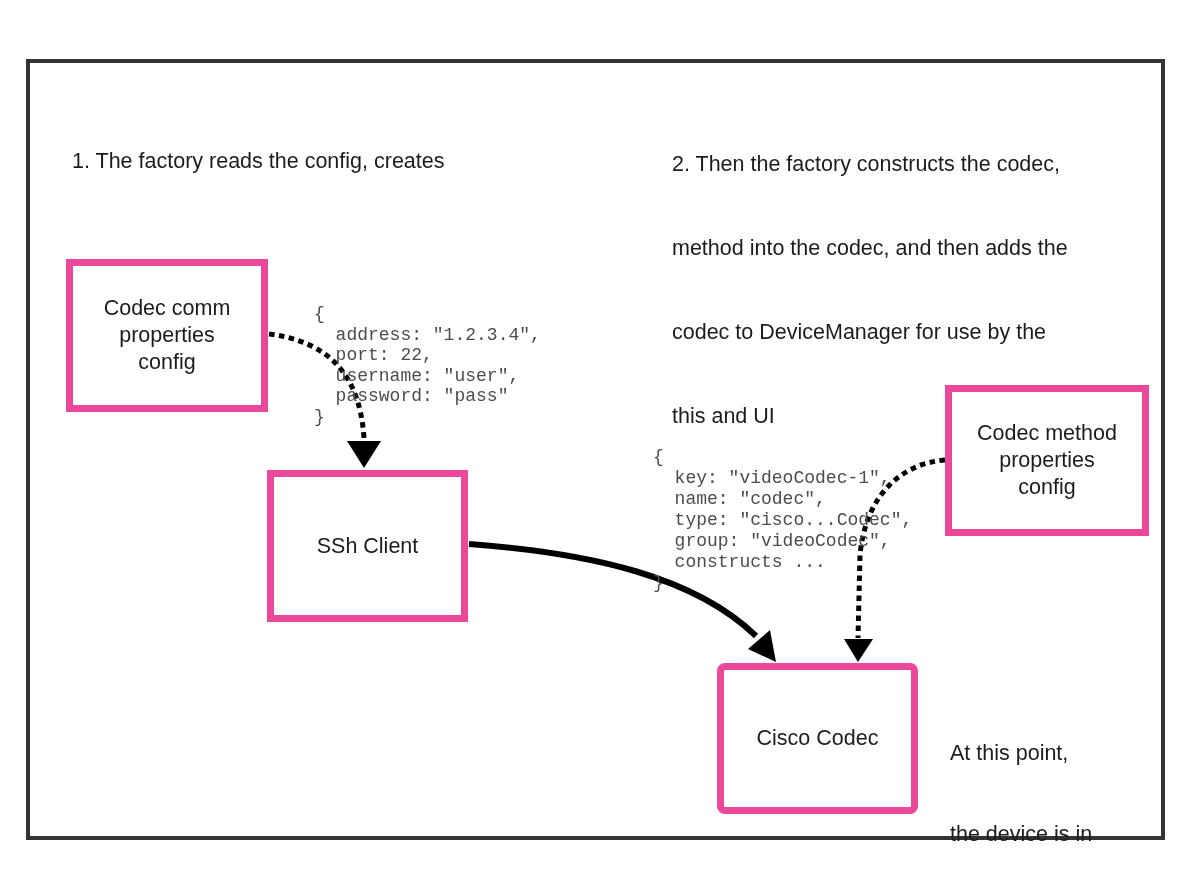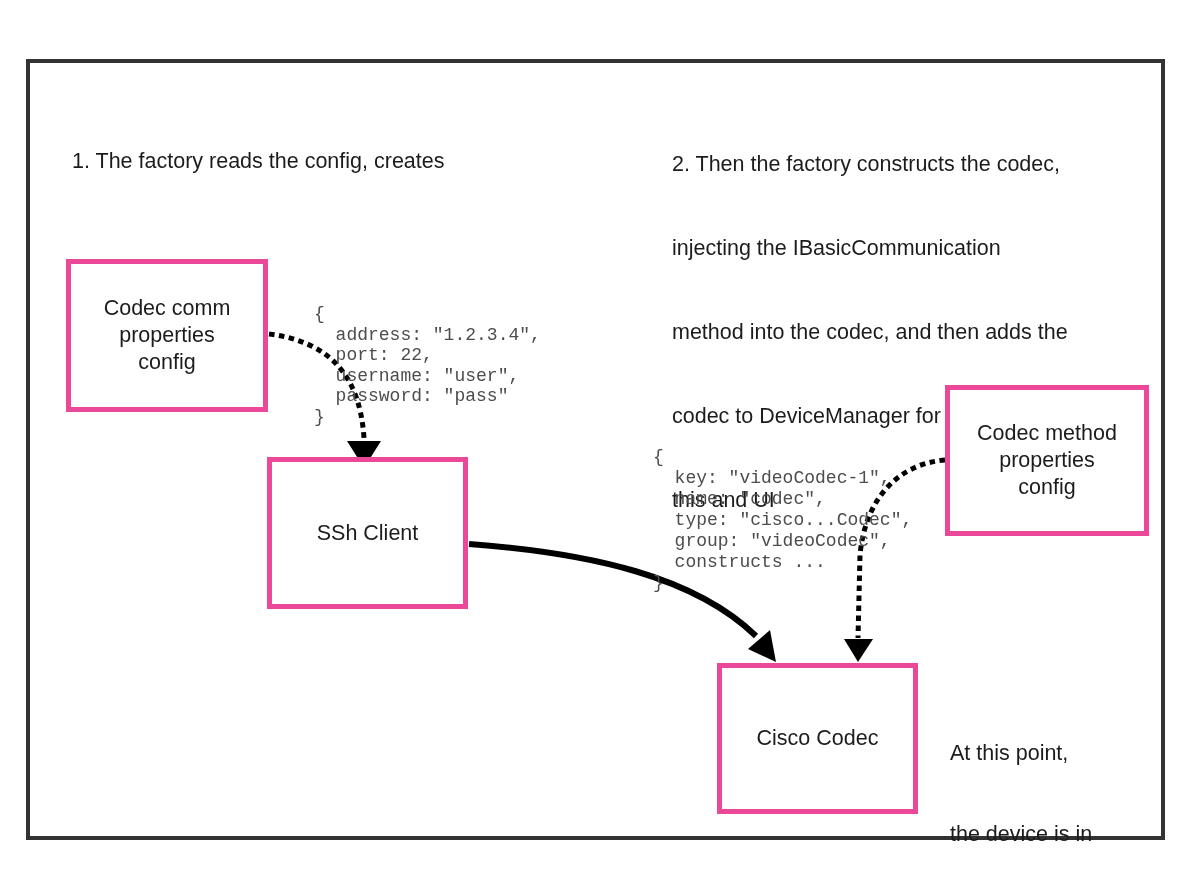--- a/index.html
+++ b/index.html
@@ -28,21 +28,21 @@
   }
   .annotation {
     position: absolute;
     font-size: 21.5px;
     line-height: 28px;
     color: #1c1c1c;
     white-space: pre;
   }
   .node {
     position: absolute;
-    border: 5px solid #ec4899;
+    border: 7px solid #ec4899;
     background: #ffffff;
     display: flex;
     flex-direction: column;
     align-items: center;
     justify-content: center;
     text-align: center;
     font-size: 21.5px;
     line-height: 27px;
     color: #1c1c1c;
     box-sizing: border-box;
@@ -90,62 +90,61 @@
       <polygon points="837,639 866,639 851,662" fill="#000000"></polygon>
     </g>
   </svg>
 
   <div class="annotation" style="left:65px; top:91px;">
     <span class="txt-line">1. The factory reads the config, creates</span>
   </div>
 
   <div class="annotation" style="left:665px; top:94px;">
     <span class="txt-line">2. Then the factory constructs the codec,</span>
-    <span class="txt-line">injecting the IBasicCommunication</span>
     <span class="txt-line">method into the codec, and then adds the</span>
     <span class="txt-line">codec to DeviceManager for use by the</span>
     <span class="txt-line">this and UI</span>
   </div>
 
   <div class="node" style="left:59px; top:259px; width:202px; height:153px;">
     <span class="txt-line">Codec comm</span>
     <span class="txt-line">properties</span>
     <span class="txt-line">config</span>
   </div>
 
   <div class="code-block tight" style="left:307px; top:304px;">
     <div class="code-line">{</div>
     <div class="code-line">  address: "1.2.3.4",</div>
     <div class="code-line">  port: 22,</div>
     <div class="code-line">  username: "user",</div>
     <div class="code-line">  password: "pass"</div>
     <div class="code-line">}</div>
   </div>
 
-  <div class="node" style="left:260px; top:457px; width:201px; height:152px;">
+  <div class="node" style="left:260px; top:470px; width:201px; height:152px;">
     <span class="txt-line">SSh Client</span>
   </div>
 
   <div class="code-block" style="left:646px; top:447px;">
     <div class="code-line">{</div>
     <div class="code-line">  key: "videoCodec-1",</div>
     <div class="code-line">  name: "codec",</div>
     <div class="code-line">  type: "cisco...Codec",</div>
     <div class="code-line">  group: "videoCodec",</div>
     <div class="code-line">  constructs ...</div>
     <div class="code-line">}</div>
   </div>
 
   <div class="node" style="left:938px; top:385px; width:204px; height:151px;">
     <span class="txt-line">Codec method</span>
     <span class="txt-line">properties</span>
     <span class="txt-line">config</span>
   </div>
 
-  <div class="node" style="left:710px; top:663px; width:201px; height:151px;">
+  <div class="node" style="left:710px; top:663px; width:201px; height:151px;border-radius:8px;">
     <span class="txt-line">Cisco Codec</span>
   </div>
 
   <div class="annotation" style="left:943px; top:686px; line-height:27px;">
     <span class="txt-line">At this point,</span>
     <span class="txt-line">the device is in</span>
     
     
   </div>
 

